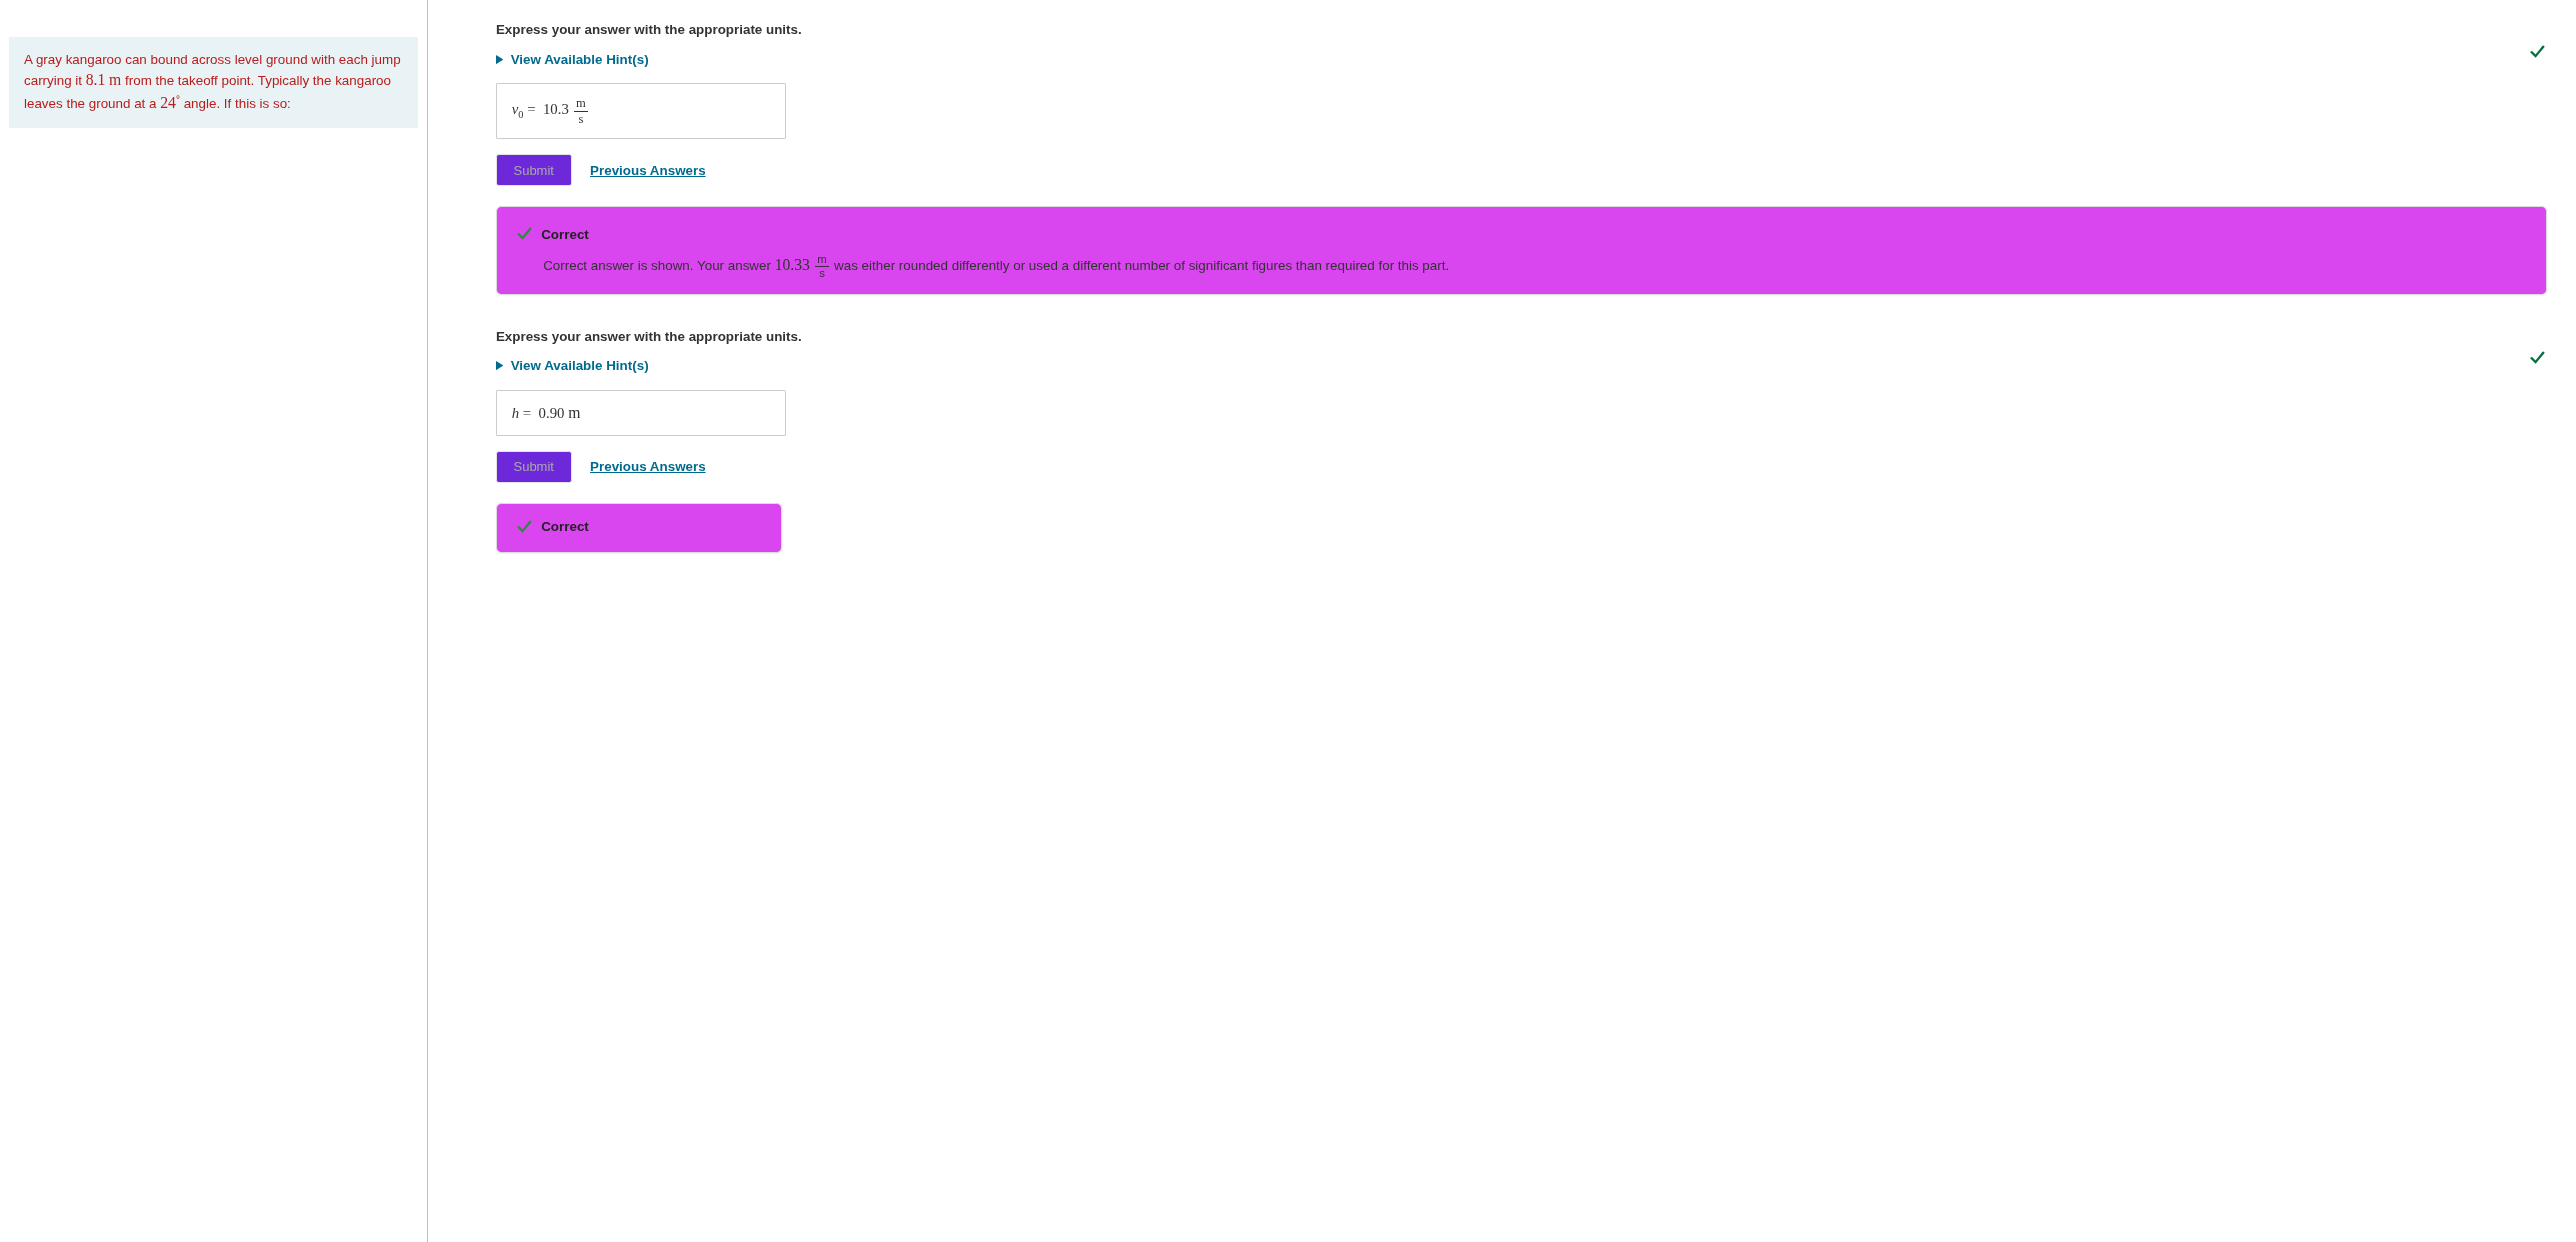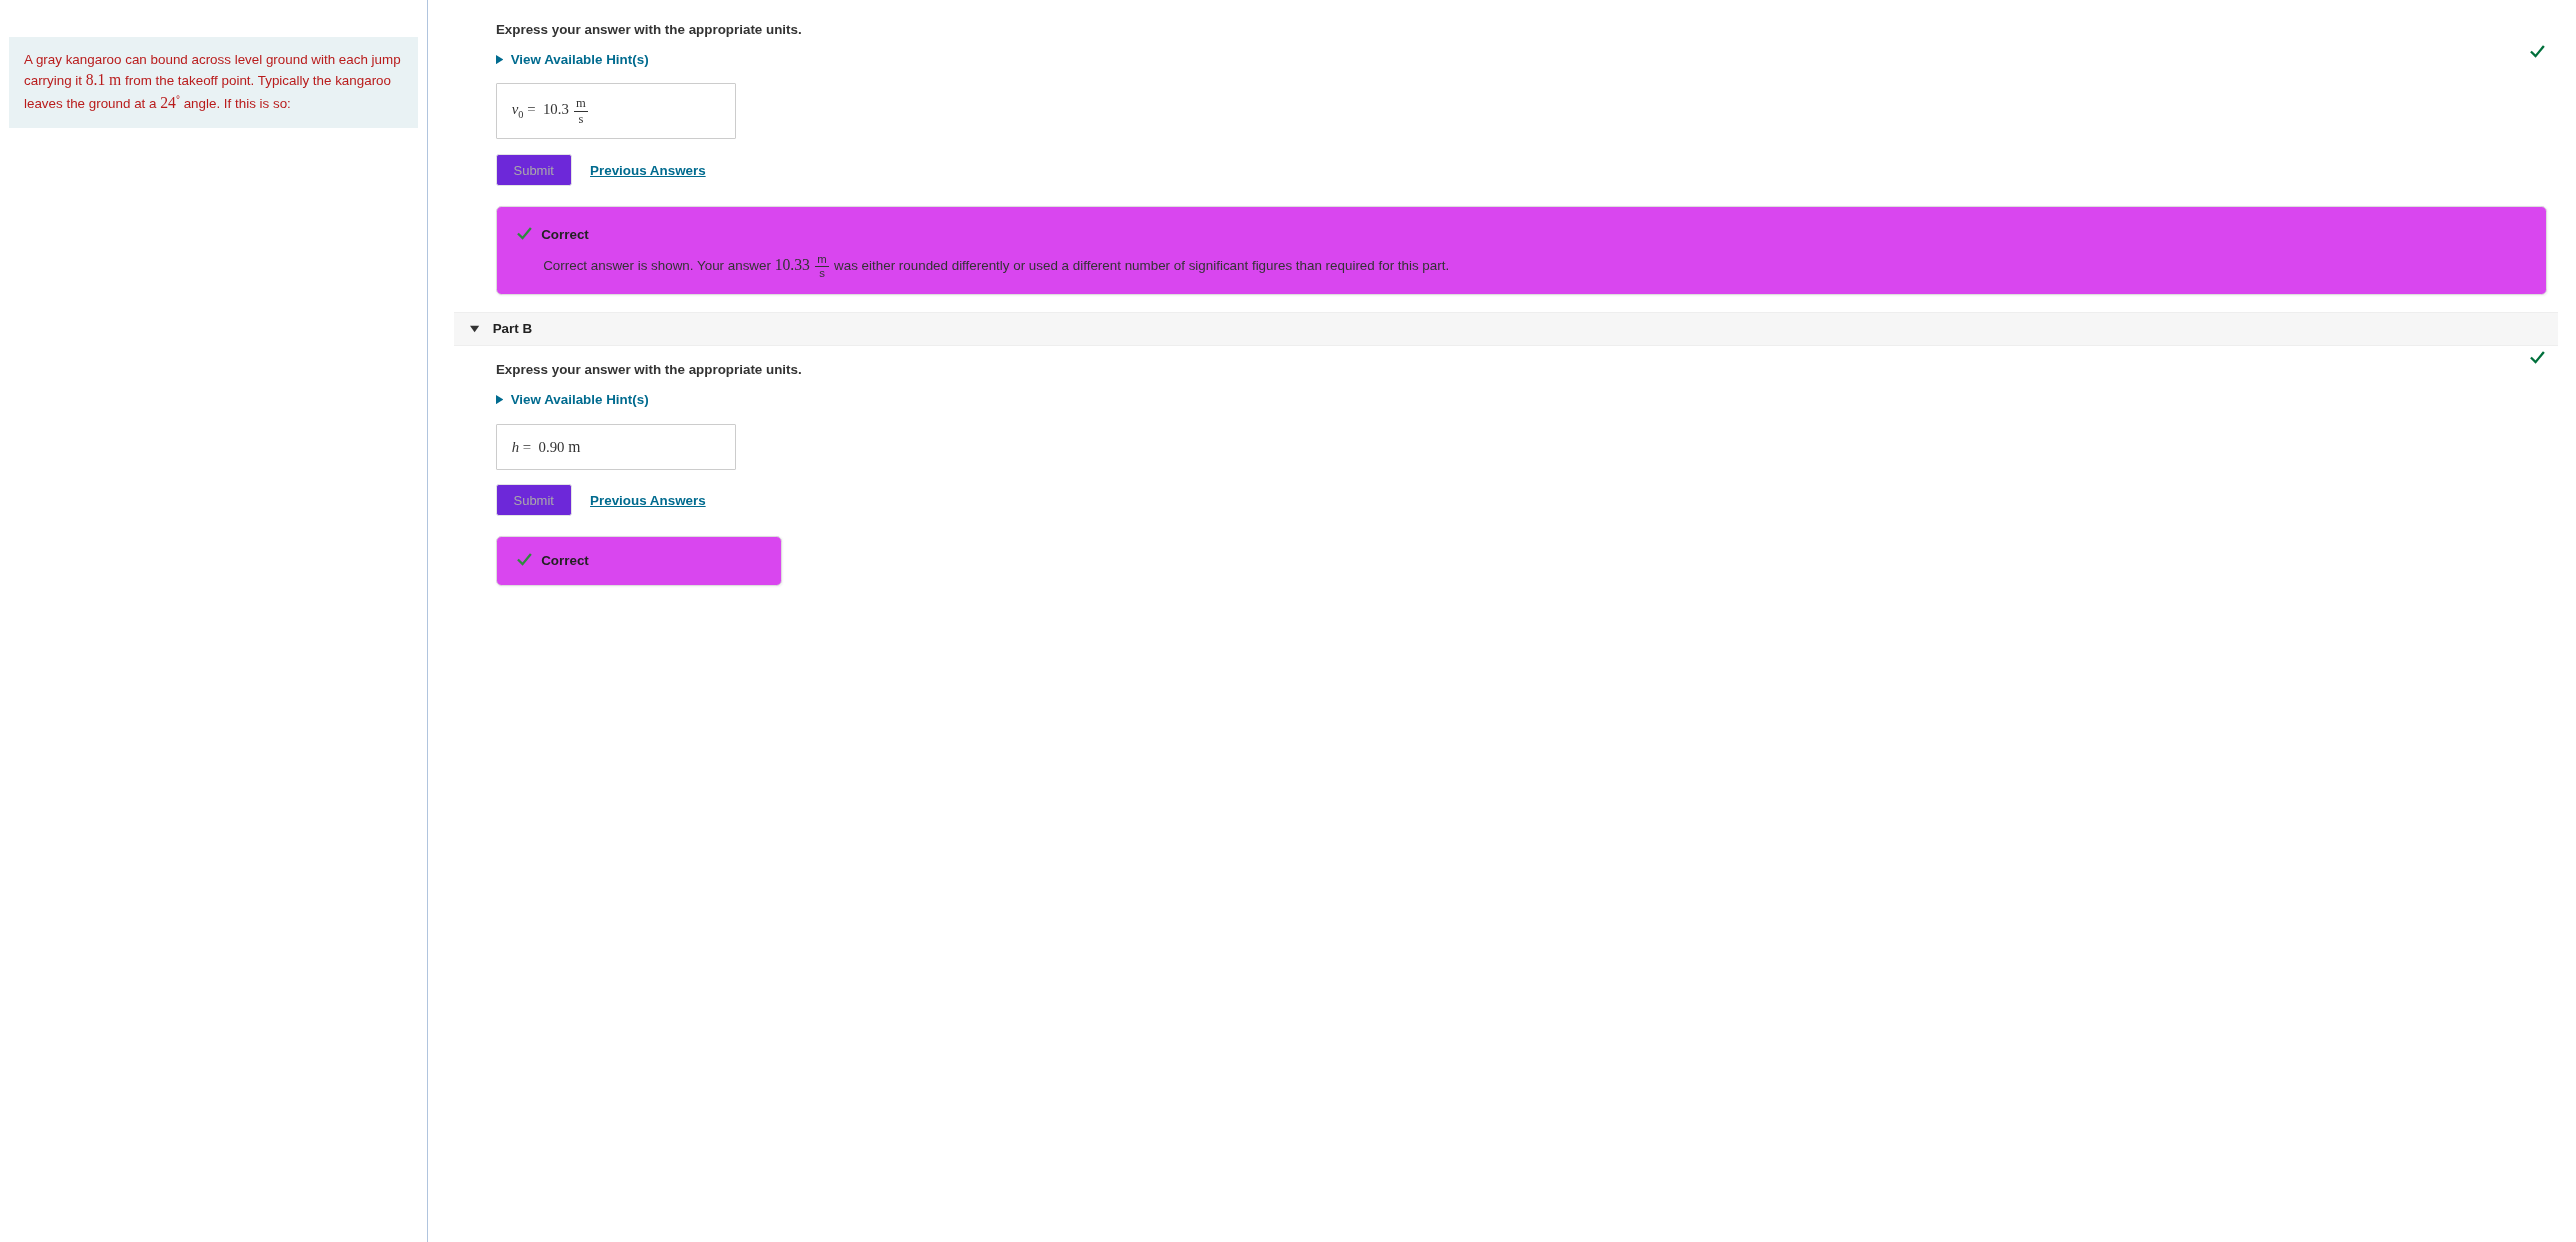--- a/index.html
+++ b/index.html
@@ -79,21 +79,21 @@
     margin-bottom: 16.6px;
     display: inline-flex;
     align-items: center;
     gap: 7.4px;
     justify-content: center;
   }
   .answer-box {
     border: 0.9px solid #ccc;
     border-radius: 1px;
     padding: 13px 14.8px;
-    width: 240px;
+    width: 290px;
     margin-bottom: 14.8px;
     font-family: "Times New Roman", serif;
     font-size: 14.8px;
   }
   .answer-box .var { font-style: italic; }
   .answer-box .subsc { font-size: 0.7em; vertical-align: sub; }
   .frac {
     display: inline-block;
     vertical-align: middle;
     text-align: center;
@@ -212,28 +212,20 @@
             <span>Correct</span>
           </div>
           <div class="feedback-body">
             <span>Correct answer is shown. Your answer </span><span class="mathnum">10.33</span>&nbsp;<span class="frac"><span class="num">m</span><span class="den">s</span></span><span> was either rounded differently or used a different number of significant figures than required for this part.</span>
           </div>
         </div>
       </div>
     </div>
 
     <div class="part" style="position:relative;">
-      <div class="part-header">
-        <span class="tri">
-          <svg class="tri-down" viewBox="0 0 10 10">
-              <polygon points="0,2 10,2 5,9" fill="#333"></polygon>
-            </svg>
-        </span>
-        <span class="part-title">Part B</span>
-      </div>
       <span class="part-check-corner">
         <svg class="chk" viewBox="0 0 16 14">
             <polyline points="1,7 6,12 15,1" fill="none" stroke="#00703c" stroke-width="2.5"></polyline>
           </svg>
       </span>
 
       <div class="part-body">
         <div class="instruct">Express your answer with the appropriate units.</div>
 
         <div class="hints-link">

